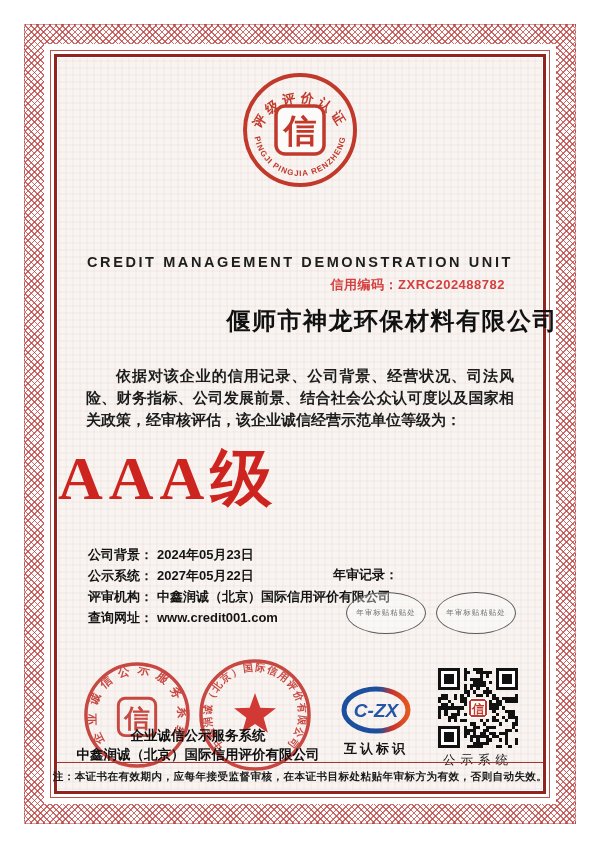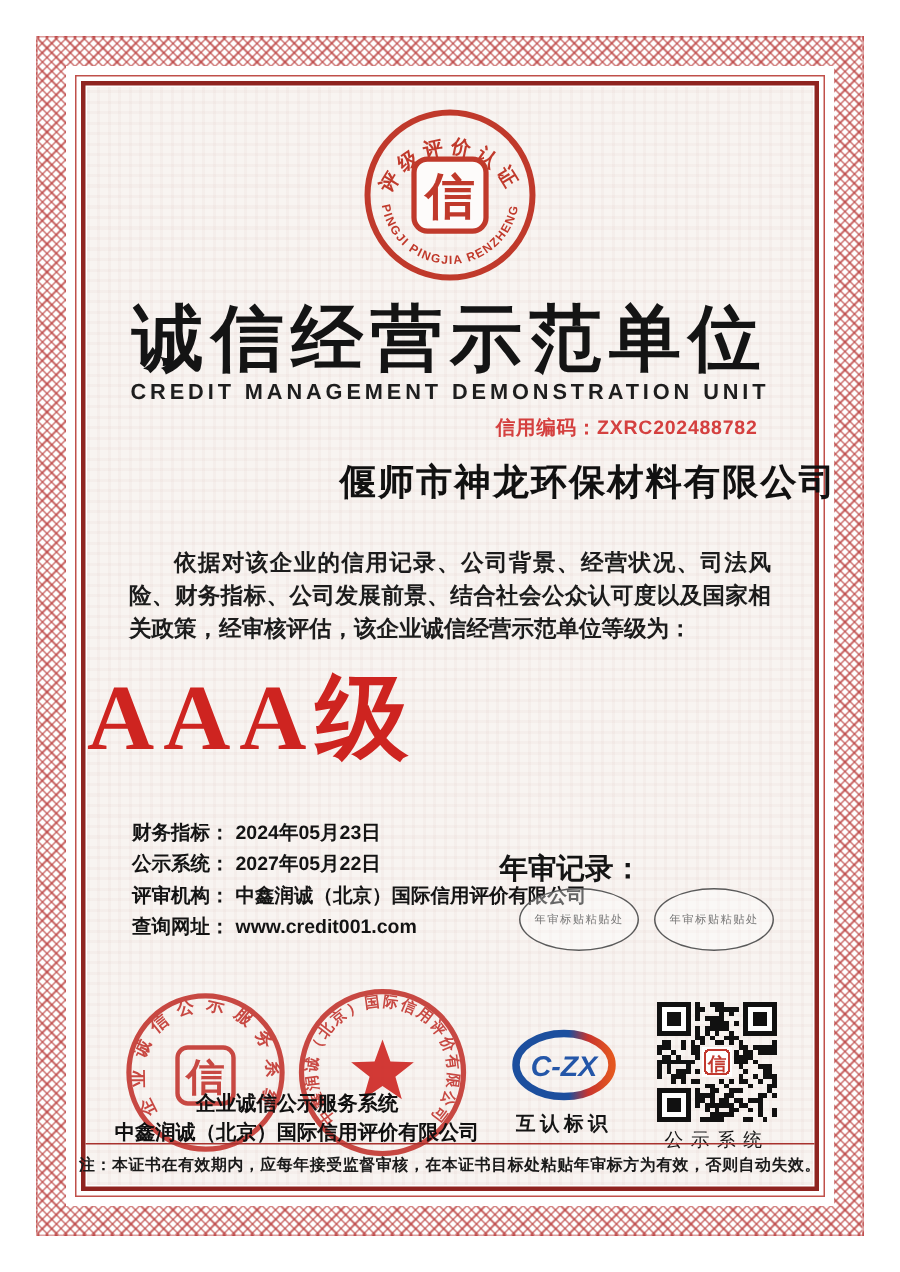--- a/index.html
+++ b/index.html
@@ -31,21 +31,21 @@
   .social-code{left:0;top:283px;width:100%;text-align:center;font-size:12.5px;font-weight:700;color:#cc3a3a;}
   .body-par{left:28px;right:28px;top:307px;font-size:15px;font-weight:700;color:#1c1c1c;
     line-height:1.48;text-indent:2em;text-align:justify;}
   .grade{left:0;top:378px;width:100%;font-size:62px;font-weight:700;
     color:#ce2420;letter-spacing:6px;font-family:"Liberation Serif","DejaVu Serif",serif;}
 
   .details{left:30px;top:488px;}
   .detail-row{height:21px;font-size:13px;font-weight:700;color:#141414;white-space:nowrap;}
   .detail-row .lbl{margin-right:4px;}
 
-  .annual-label{left:275px;top:508px;font-size:19px;font-weight:700;color:#141414;}
+  .annual-label{left:275px;top:508px;font-size:13px;font-weight:700;color:#141414;}
   .oval{width:78px;height:40px;border:1.5px solid #5a5a5a;border-radius:50%;
     display:flex;align-items:center;justify-content:center;background:rgba(255,255,255,.35);}
   .oval span{font-size:7.5px;color:#777;letter-spacing:1px;}
   .oval1{left:288px;top:534px;}
   .oval2{left:378px;top:534px;}
 
   .seal-left{left:24px;top:602px;width:110px;height:110px;opacity:.92;}
   .seal-right{left:139px;top:599px;width:116px;height:116px;opacity:.92;}
   .footer-org{left:4px;top:668px;width:272px;text-align:center;}
   .footer-org div{font-size:13.5px;font-weight:700;color:#101010;line-height:19px;white-space:nowrap;}
@@ -85,33 +85,32 @@
           <textPath href="#tsTop" startOffset="50%" text-anchor="middle">评级评价认证</textPath>
         </text>
         <text font-size="8" font-weight="bold" fill="#c0392b" letter-spacing="1">
           <textPath href="#tsBot" startOffset="50%" text-anchor="middle">PINGJI PINGJIA RENZHENG</textPath>
         </text>
         <rect x="35" y="35" width="48" height="48" rx="9" fill="#fdfbfa" stroke="#c0392b" stroke-width="3.5"></rect>
         <text x="59" y="71" text-anchor="middle" font-size="33" font-weight="900" fill="#c0392b">信</text>
       </svg>
     </div>
 
-    <div class="cert-title">诚信经营示范单位</div>
     <div class="cert-subtitle">CREDIT MANAGEMENT DEMONSTRATION UNIT</div>
     <div class="credit-code">信用编码：ZXRC202488782</div>
 
     <div class="company-name">偃师市神龙环保材料有限公司</div>
 
     <div class="body-par">依据对该企业的信用记录、公司背景、经营状况、司法风险、财务指标、公司发展前景、结合社会公众认可度以及国家相关政策，经审核评估，该企业诚信经营示范单位等级为：</div>
 
     <div class="grade">AAA级</div>
 
     <div class="details">
       <div class="detail-row">
-        <span class="lbl">财务指标：</span><span>2024年05月23日</span>
+        <span class="lbl">公司背景：</span><span>2024年05月23日</span>
       </div>
       <div class="detail-row">
         <span class="lbl">公示系统：</span><span>2027年05月22日</span>
       </div>
       <div class="detail-row">
         <span class="lbl">评审机构：</span><span>中鑫润诚（北京）国际信用评价有限公司</span>
       </div>
       <div class="detail-row">
         <span class="lbl">查询网址：</span><span>www.credit001.com</span>
       </div>

